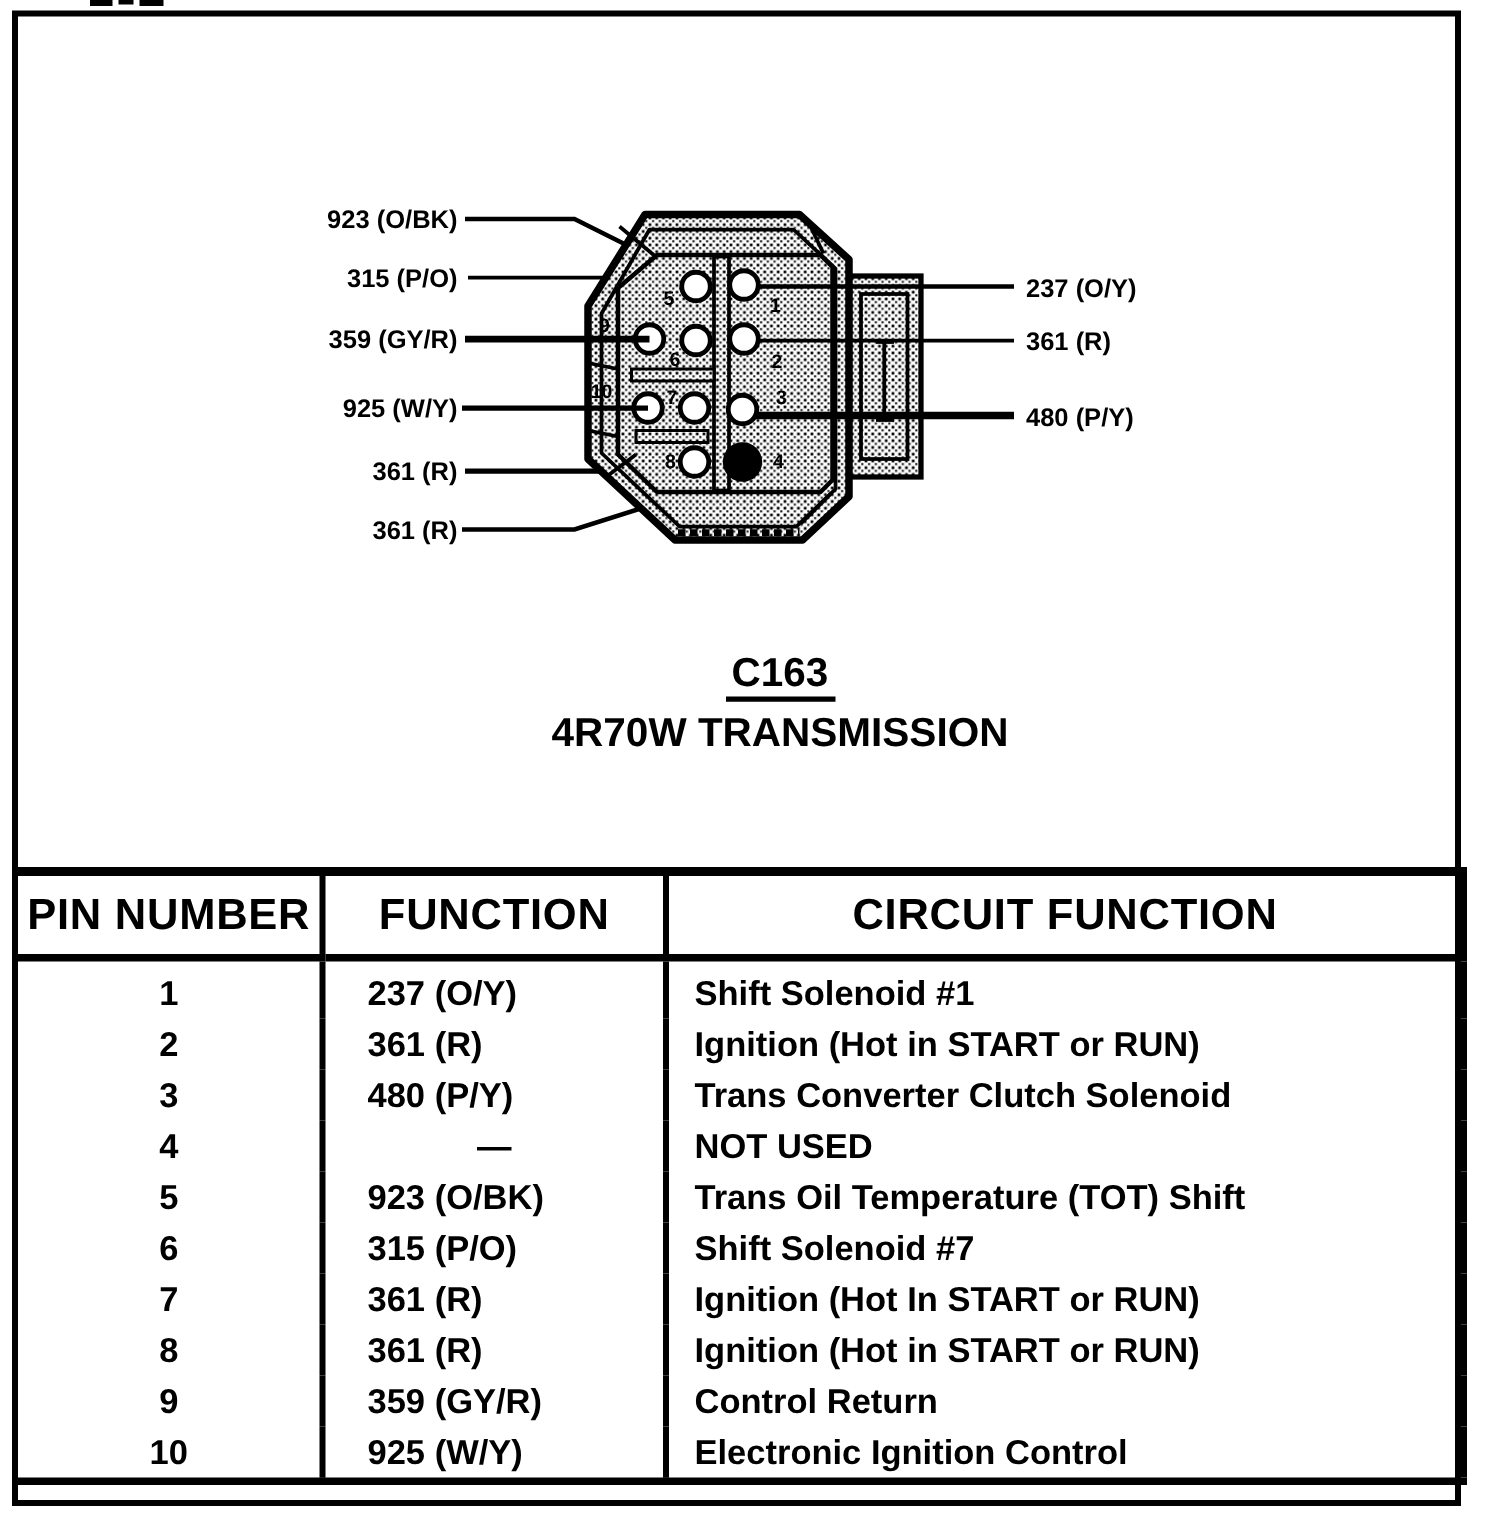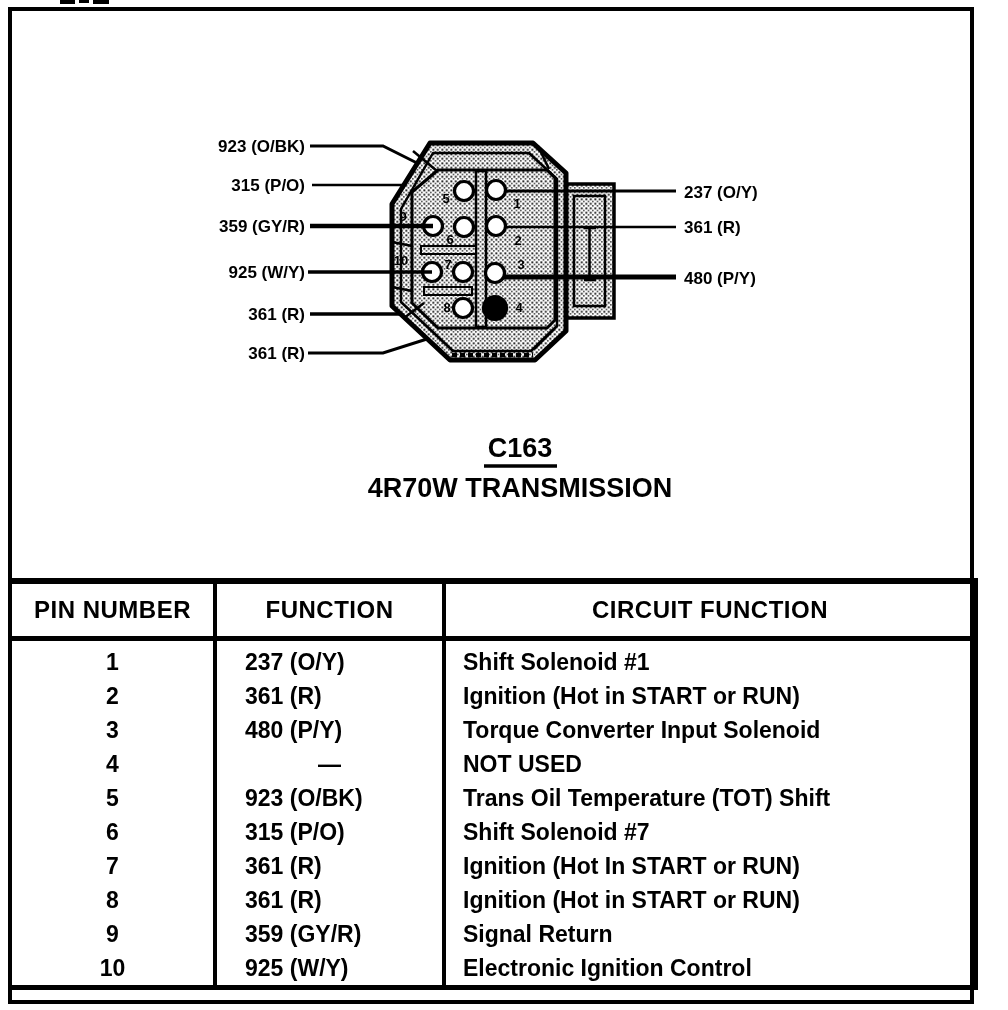--- a/index.html
+++ b/index.html
@@ -17,21 +17,21 @@
   .pin-num{font-size:13px;font-weight:bold;}
   .title-code{font-size:27px;font-weight:bold;}
   .title-name{font-size:27px;font-weight:bold;}
 
   table.pin-table{
     position:absolute;left:8px;top:578px;width:966px;
     border-collapse:collapse;table-layout:fixed;
     border:4px solid #000;border-top:6px solid #000;border-bottom:5px solid #000;
   }
   .pin-table th{
-    height:52px;font-size:24px;font-weight:bold;text-align:center;
+    height:52px;font-size:29px;font-weight:bold;text-align:center;
     border-bottom:5px solid #000;border-left:4px solid #000;
     letter-spacing:0.5px;padding:0;
   }
   .pin-table th:first-child{border-left:none;}
   .pin-table td{
     height:34px;font-size:23px;font-weight:bold;vertical-align:middle;
     border-left:4px solid #000;padding:0;line-height:1;
   }
   .pin-table td:first-child{border-left:none;text-align:center;}
   .pin-table td.circuit{padding-left:28px;}
@@ -167,21 +167,21 @@
         <td class="func">Shift Solenoid #1</td>
       </tr>
       <tr>
         <td>2</td>
         <td class="circuit">361 (R)</td>
         <td class="func">Ignition (Hot in START or RUN)</td>
       </tr>
       <tr>
         <td>3</td>
         <td class="circuit">480 (P/Y)</td>
-        <td class="func">Torque Converter Input Solenoid</td>
+        <td class="func">Trans Converter Clutch Solenoid</td>
       </tr>
       <tr>
         <td>4</td>
         <td class="circuit dash-cell">—</td>
         <td class="func">NOT USED</td>
       </tr>
       <tr>
         <td>5</td>
         <td class="circuit">923 (O/BK)</td>
         <td class="func">Trans Oil Temperature (TOT) Shift</td>
@@ -197,21 +197,21 @@
         <td class="func">Ignition (Hot In START or RUN)</td>
       </tr>
       <tr>
         <td>8</td>
         <td class="circuit">361 (R)</td>
         <td class="func">Ignition (Hot in START or RUN)</td>
       </tr>
       <tr>
         <td>9</td>
         <td class="circuit">359 (GY/R)</td>
-        <td class="func">Signal Return</td>
+        <td class="func">Control Return</td>
       </tr>
       <tr>
         <td>10</td>
         <td class="circuit">925 (W/Y)</td>
         <td class="func">Electronic Ignition Control</td>
       </tr>
     </tbody>
   </table>
 </div>
 

